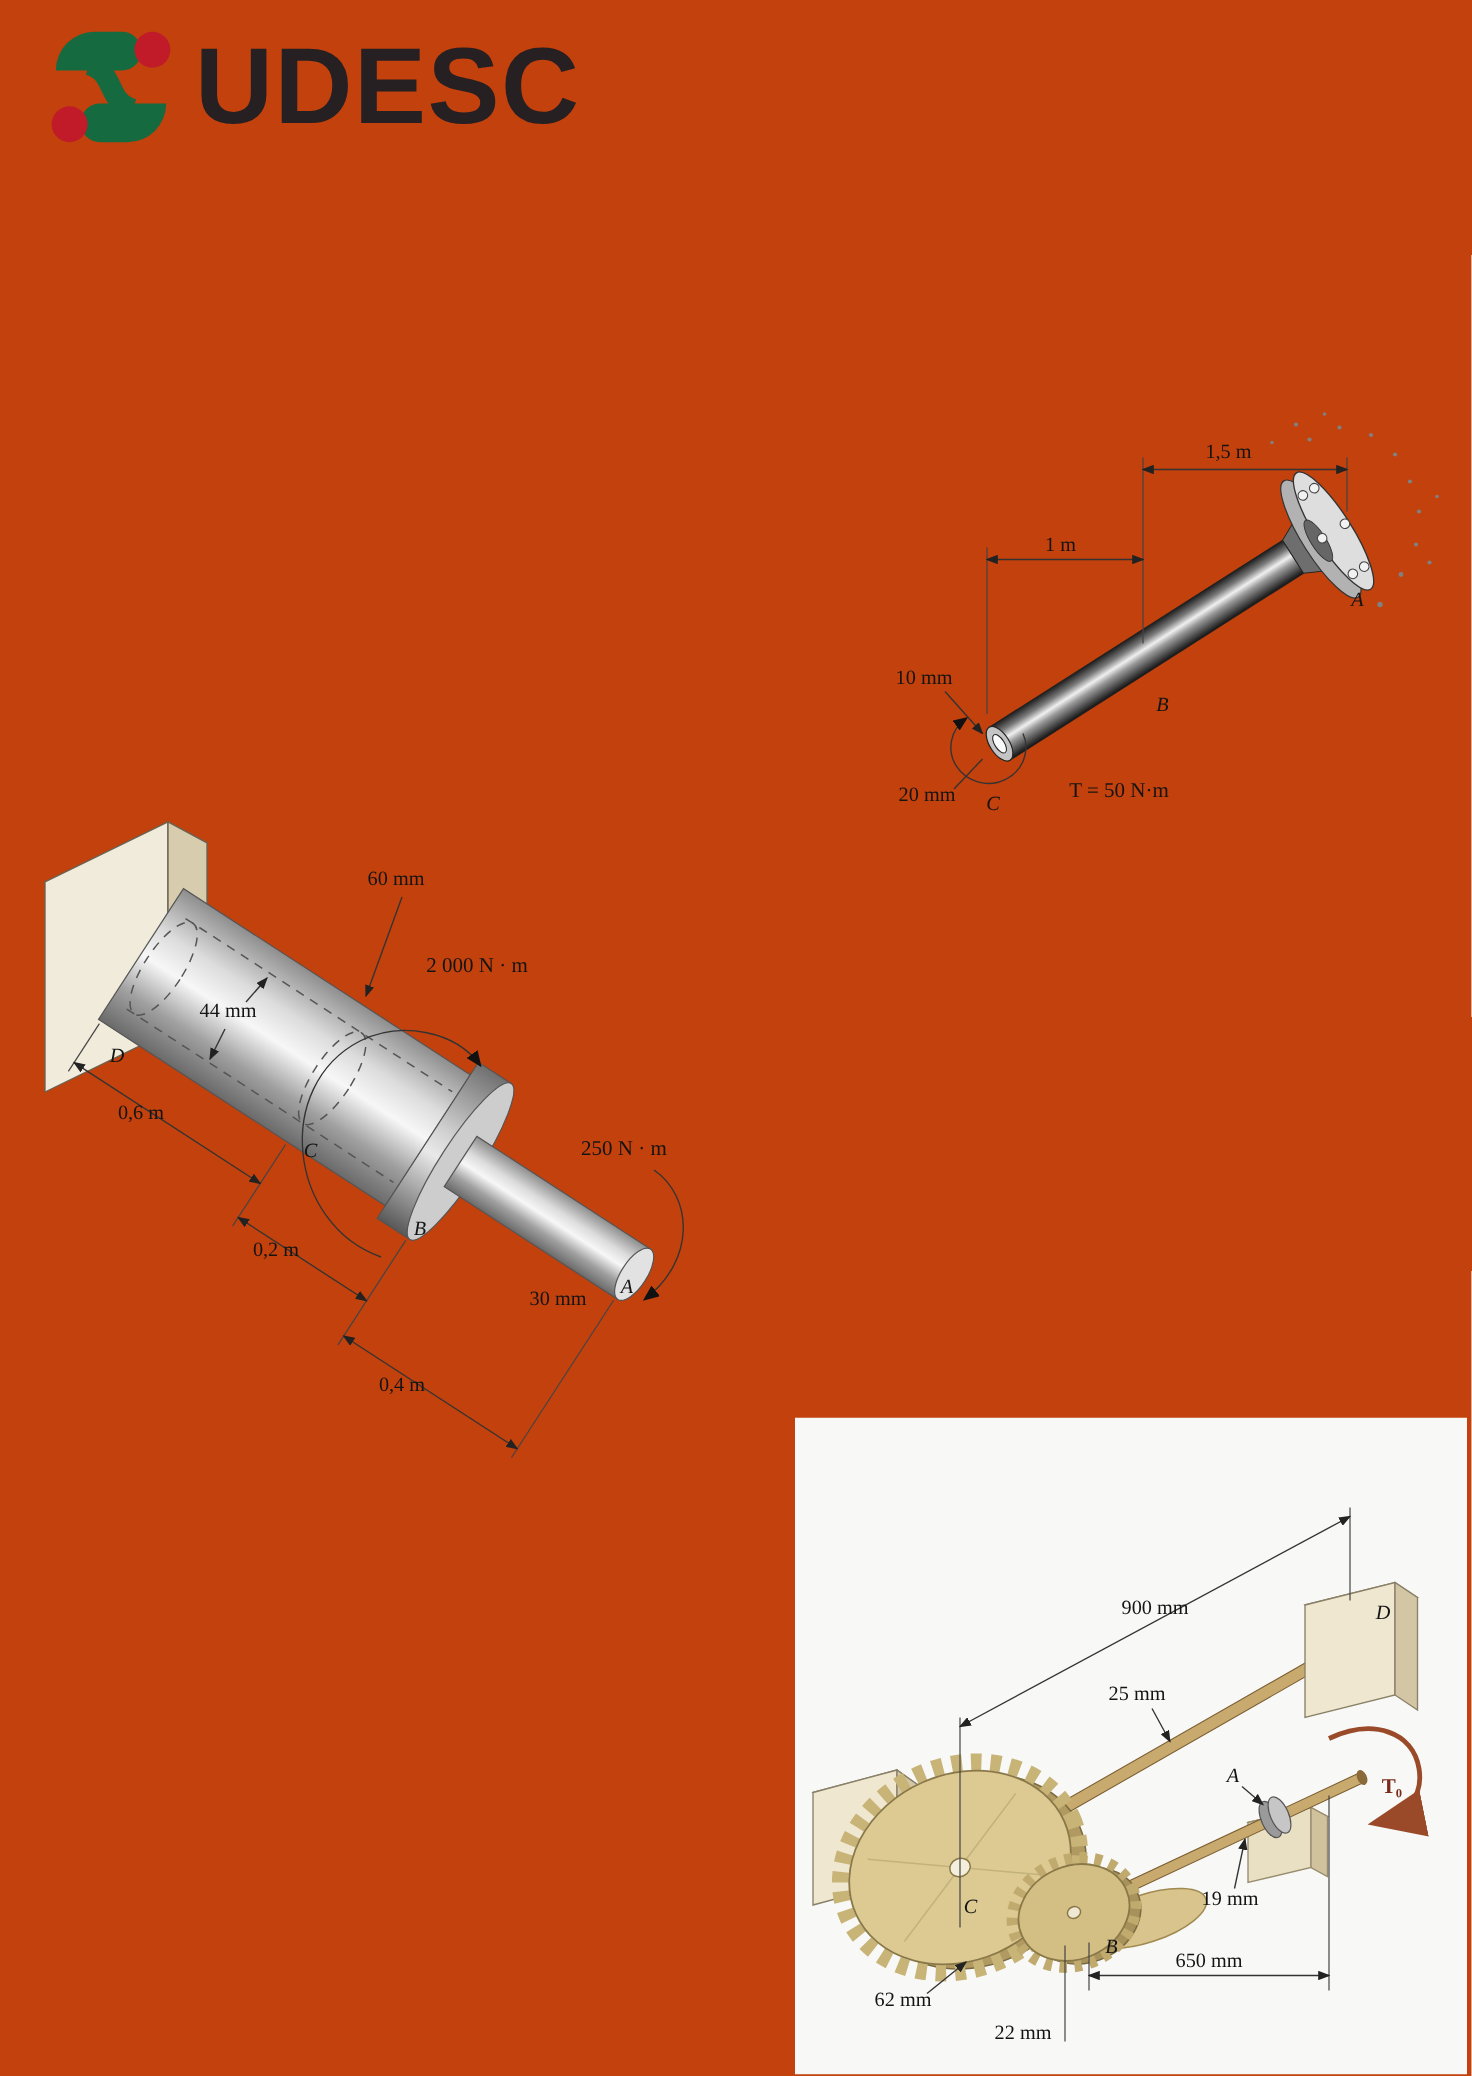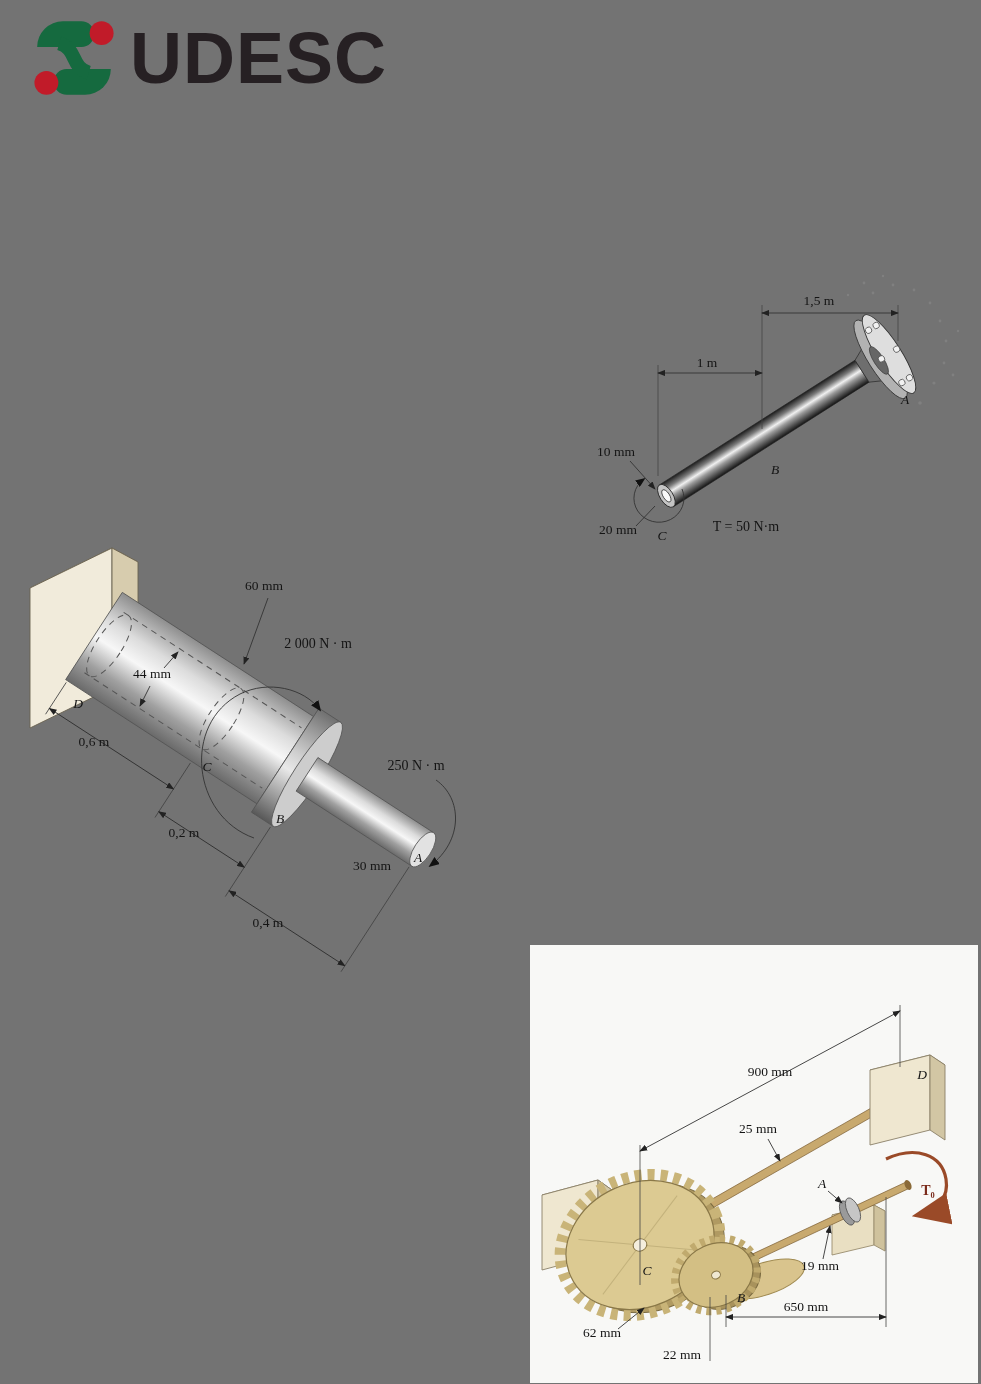--- a/index.html
+++ b/index.html
@@ -1,16 +1,16 @@
 <!DOCTYPE html>
 <html><head>
 <meta charset="utf-8">
 <style>
   html,body{margin:0;padding:0;background:#ffffff;}
-  .page{position:relative;width:981px;height:1384px;background:#737373;overflow:hidden;
+  .page{position:relative;width:981px;height:1384px;background:#c2410c;overflow:hidden;
         font-family:"Liberation Sans",sans-serif;}
   .logo{position:absolute;left:28px;top:10px;display:flex;align-items:center;}
   .logo-text{font-family:"Liberation Sans",sans-serif;font-weight:700;font-size:72px;
              color:#262023;letter-spacing:1px;margin-left:10px;line-height:1;}
   figure.fig{position:absolute;margin:0;padding:0;}
   .fig1{left:578px;top:243px;}
   .fig2{left:16px;top:518px;}
   .fig3{left:530px;top:945px;}
   svg text{font-family:"Liberation Serif","DejaVu Serif",serif;font-size:13.5px;fill:#141414;}
   svg text.it{font-style:italic;}

